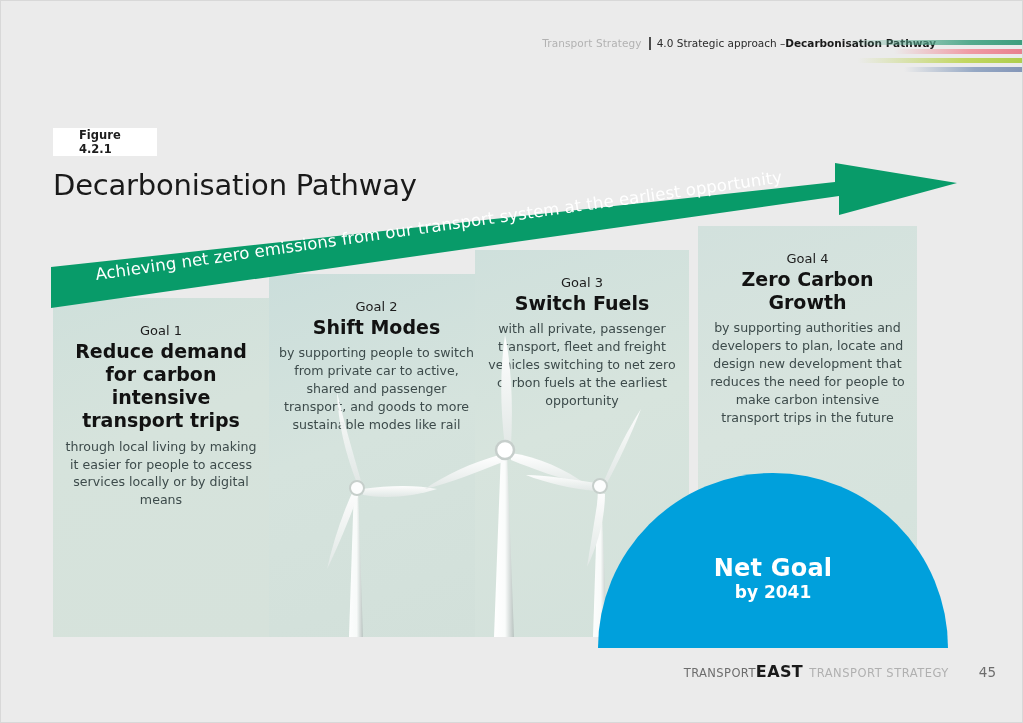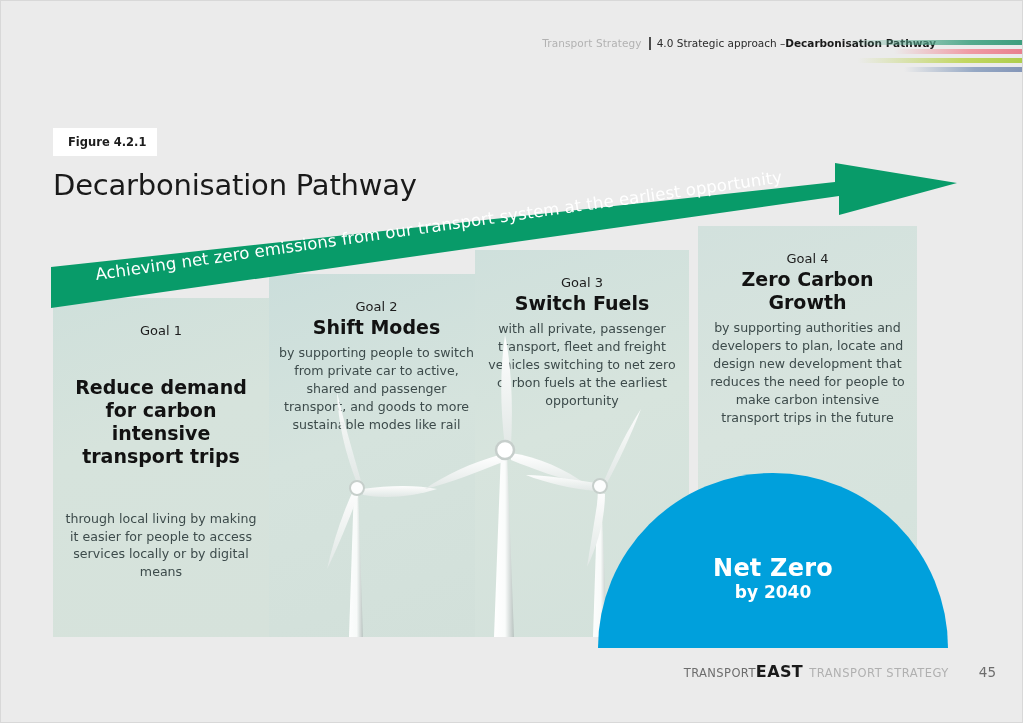--- a/index.html
+++ b/index.html
@@ -44,41 +44,41 @@
   .stripe { position: absolute; height: 5px; right: 0; }
   .s1 { top: 3px;  width: 176px; background: linear-gradient(to right,rgba(46,160,115,0),#55ab8f 70%,#3d9e7e); }
   .s2 { top: 12px; width: 128px; background: linear-gradient(to right,rgba(232,140,150,0),#ef9aa4 60%,#e8808f); }
   .s3 { top: 21px; width: 164px; background: linear-gradient(to right,rgba(190,214,90,0),#c2d761 65%,#aece4e); }
   .s4 { top: 30px; width: 118px; background: linear-gradient(to right,rgba(138,158,190,0),#95a8c4 60%,#8496b8); }
 
   
   #figure-tag {
     position: absolute; left: 52px; top: 127px;
     width: 104px; height: 28px; background: #ffffff;
-    display: flex; align-items: center; padding-left: 15px;
+    display: flex; align-items: center; padding-left: 26px;
     font-size: 11.5px; font-weight: bold; color: #1d1d1d;
   }
   #page-title {
     position: absolute; left: 52px; top: 167px;
     font-size: 29px; font-weight: 500; color: #1a1a1a;
     letter-spacing: -.2px;
   }
 
   
   #diagram {
     position: absolute; left: 52px; top: 216px;
     width: 900px; height: 420px;
   }
   #cols { position: absolute; left: 0; top: 0; width: 864px; height: 420px; }
   .col {
     position: absolute; bottom: 0; overflow: hidden;
     display: flex; flex-direction: column; align-items: center;
     padding: 0 8px;
   }
-  .col-1 { left: 0px;   width: 216px; top: 81px;  background: linear-gradient(160deg,#cfe0db 0%,#d6e3dc 40%,#d6e2db 100%); gap: 36px; }
+  .col-1 { left: 0px;   width: 216px; top: 81px;  background: linear-gradient(160deg,#cfe0db 0%,#d6e3dc 40%,#d6e2db 100%); }
   .col-2 { left: 216px; width: 215px; top: 57px;  background: linear-gradient(160deg,#cbdedb 0%,#d5e3dd 45%,#d2e0da 100%); }
   .col-3 { left: 422px; width: 214px; top: 33px;  background: linear-gradient(160deg,#cfe0dc 0%,#d7e4dd 45%,#d3e1db 100%); }
   .col-4 { left: 645px; width: 219px; top: 9px;   background: linear-gradient(160deg,#d2e1dd 0%,#d8e4de 45%,#d4e2dc 100%); }
 
   .goal-num {
     font-size: 13px; color: #1c1c1c; font-weight: 400;
     margin-top: 26px; line-height: 1.15; text-align: center;
   }
   .goal-name {
     font-size: 19px; color: #121212; font-weight: bold;
@@ -223,22 +223,22 @@
         <circle cx="547" cy="269" r="7" fill="#ffffff" stroke="#c6cecb" stroke-width="2"></circle>
       </g>
     </svg>
 
     <svg id="arrow" viewBox="0 0 916 145">
       <polygon points="2,104 2,145 790,33 790,52 908,20 786,0 786,19" fill="#089b69"></polygon>
     </svg>
     <div id="arrow-text">Achieving net zero emissions from our transport system at the earliest opportunity</div>
 
     <div id="netzero">
-      <div id="nz-title">Net Zero</div>
-      <div id="nz-l3">by 2040</div>
+      <div id="nz-title">Net Goal</div>
+      <div id="nz-l3">by 2041</div>
     </div>
 
   </div>
 
   <div id="footer">
     <span class="ft-brand-1">TRANSPORT</span>
     <span class="ft-brand-2">EAST</span>
     <span class="ft-strategy">TRANSPORT STRATEGY</span>
     <span class="ft-page">45</span>
   </div>

